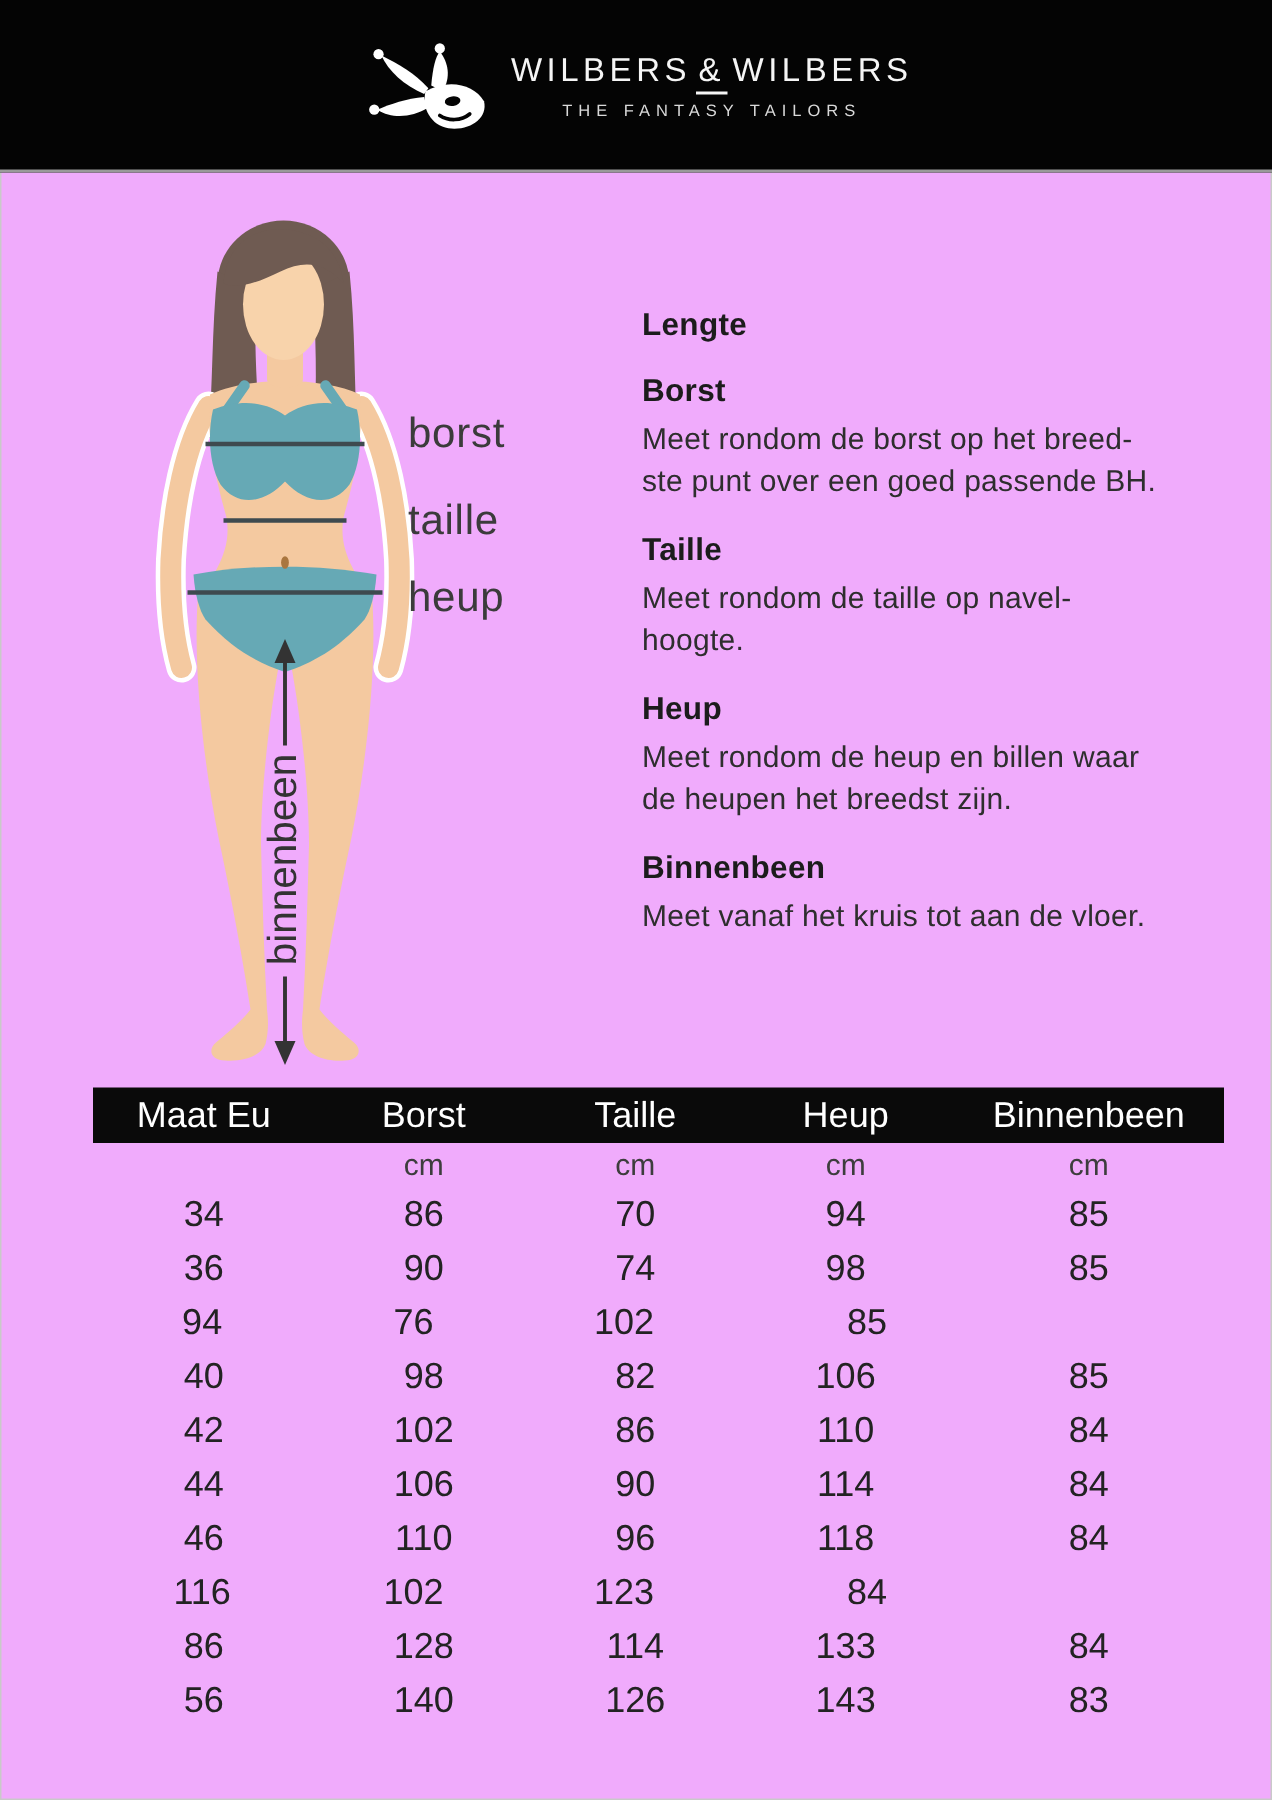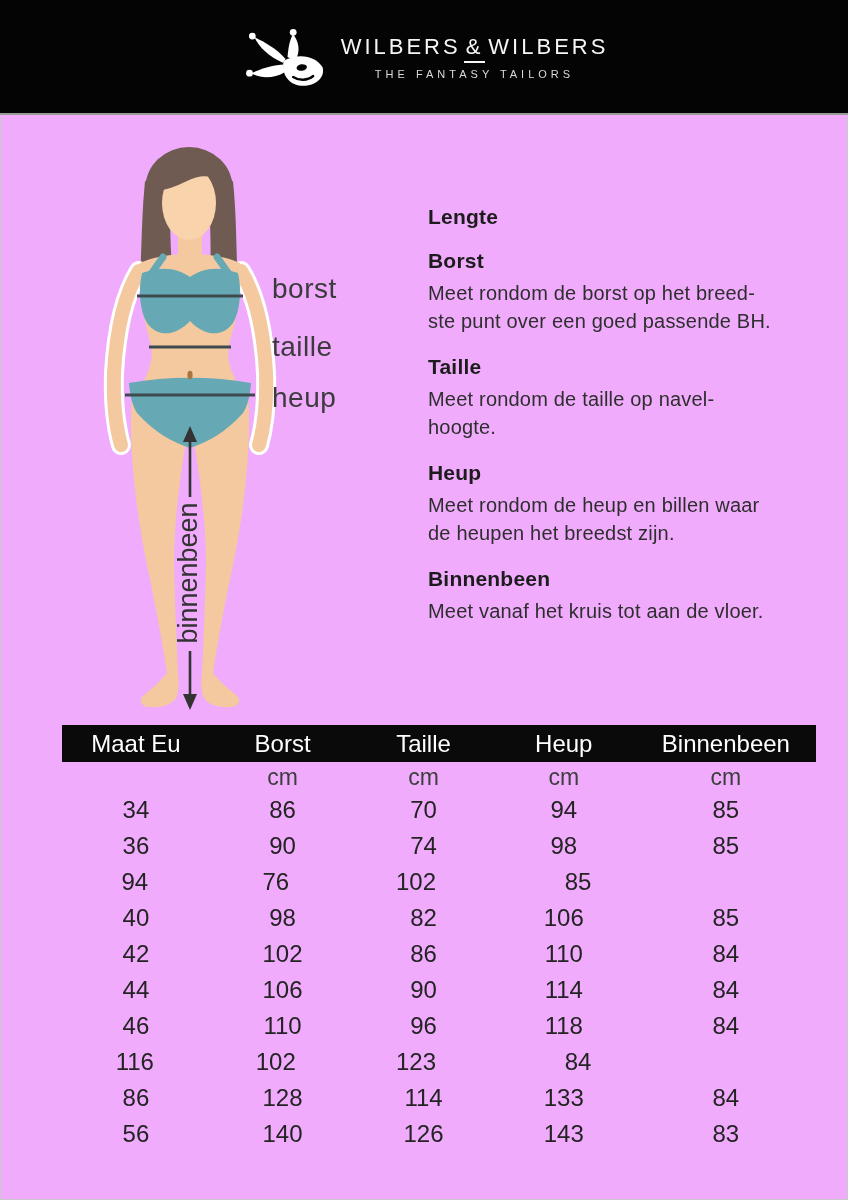--- a/index.html
+++ b/index.html
@@ -58,21 +58,21 @@
   }
 
   
   .size-table { position:absolute; left:62px; top:725px; width:754px; }
   .trow { display:flex; width:100%; }
   .thead {
     background:#0a0a0a; height:37px; align-items:center;
   }
   .thead .cell { color:#ffffff; font-weight:400; font-size:24px; }
   .tunits { height:30px; align-items:center; }
-  .tunits .cell { color:#3d3d3d; font-size:23px; }
+  .tunits .cell { color:#3d3d3d; font-size:20px; }
   .tbody .trow { height:36px; align-items:center; }
   .tbody .cell { color:#232323; font-size:24px; }
   .cell { text-align:center; }
   .c0 { width:19.6%; } .c1 { width:19.3%; } .c2 { width:18.1%; }
   .c3 { width:19.1%; } .c4 { width:23.9%; }
 </style>
 </head>
 <body>
 
 <div class="page">

